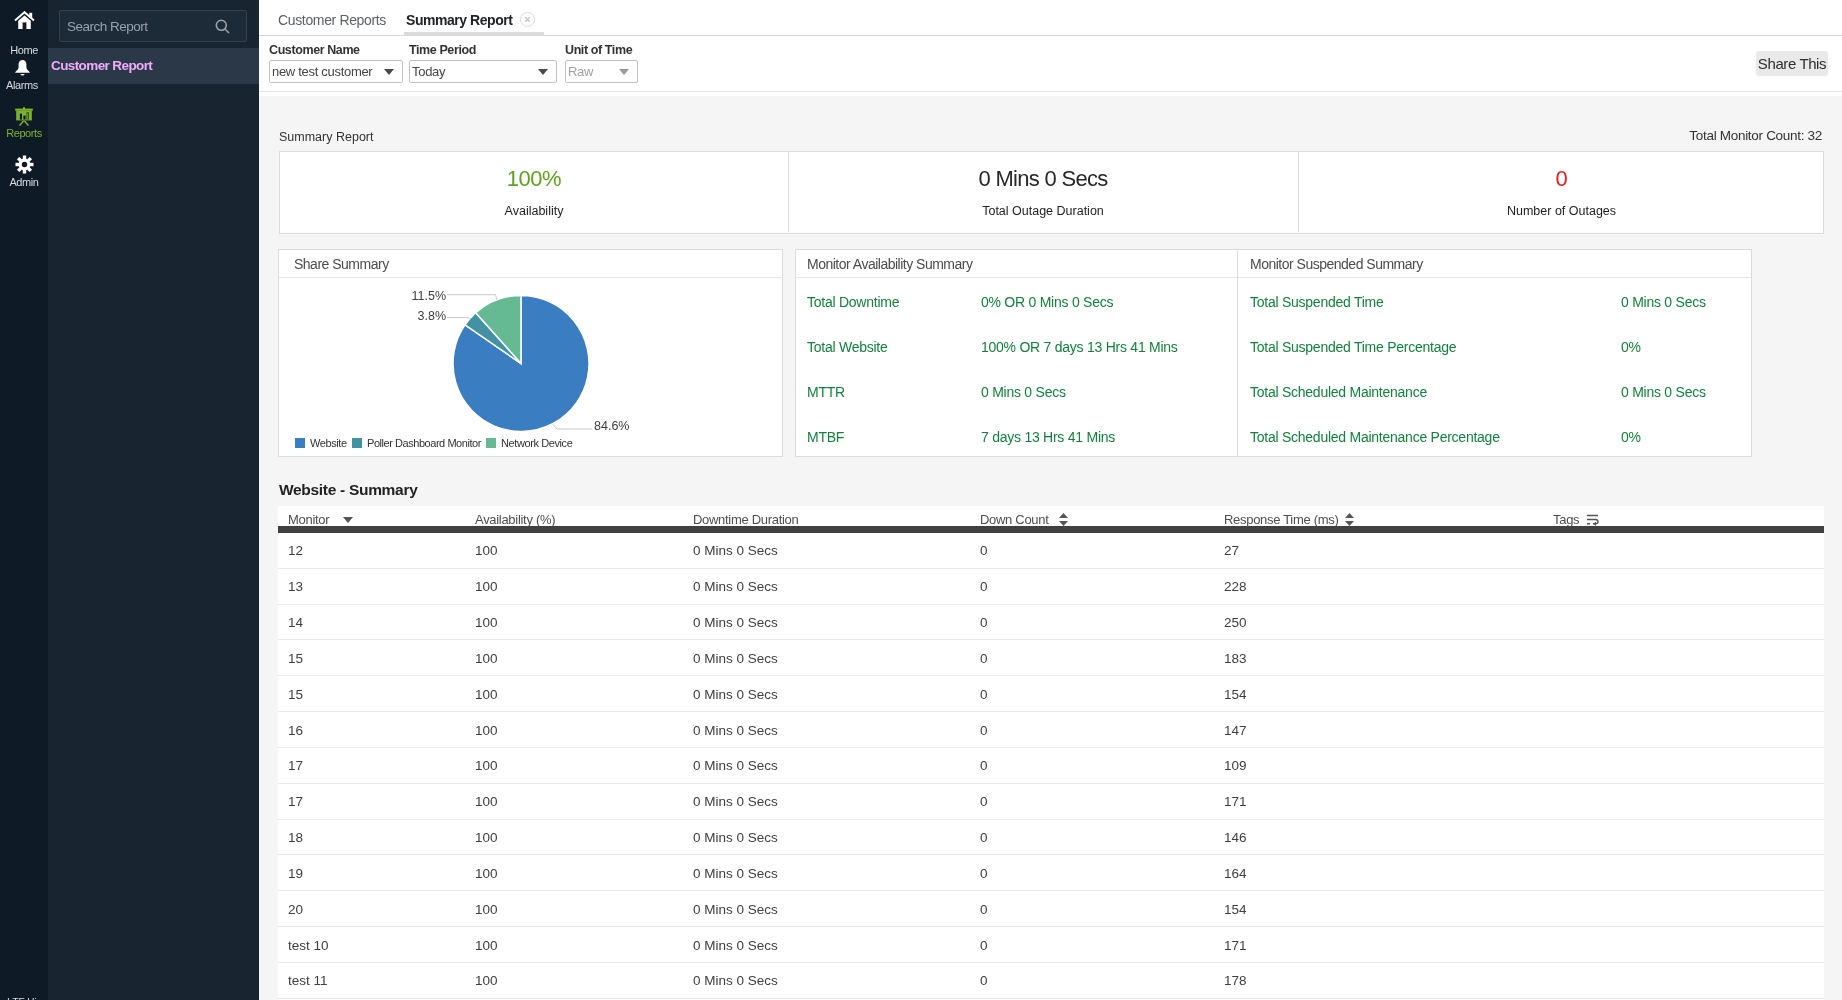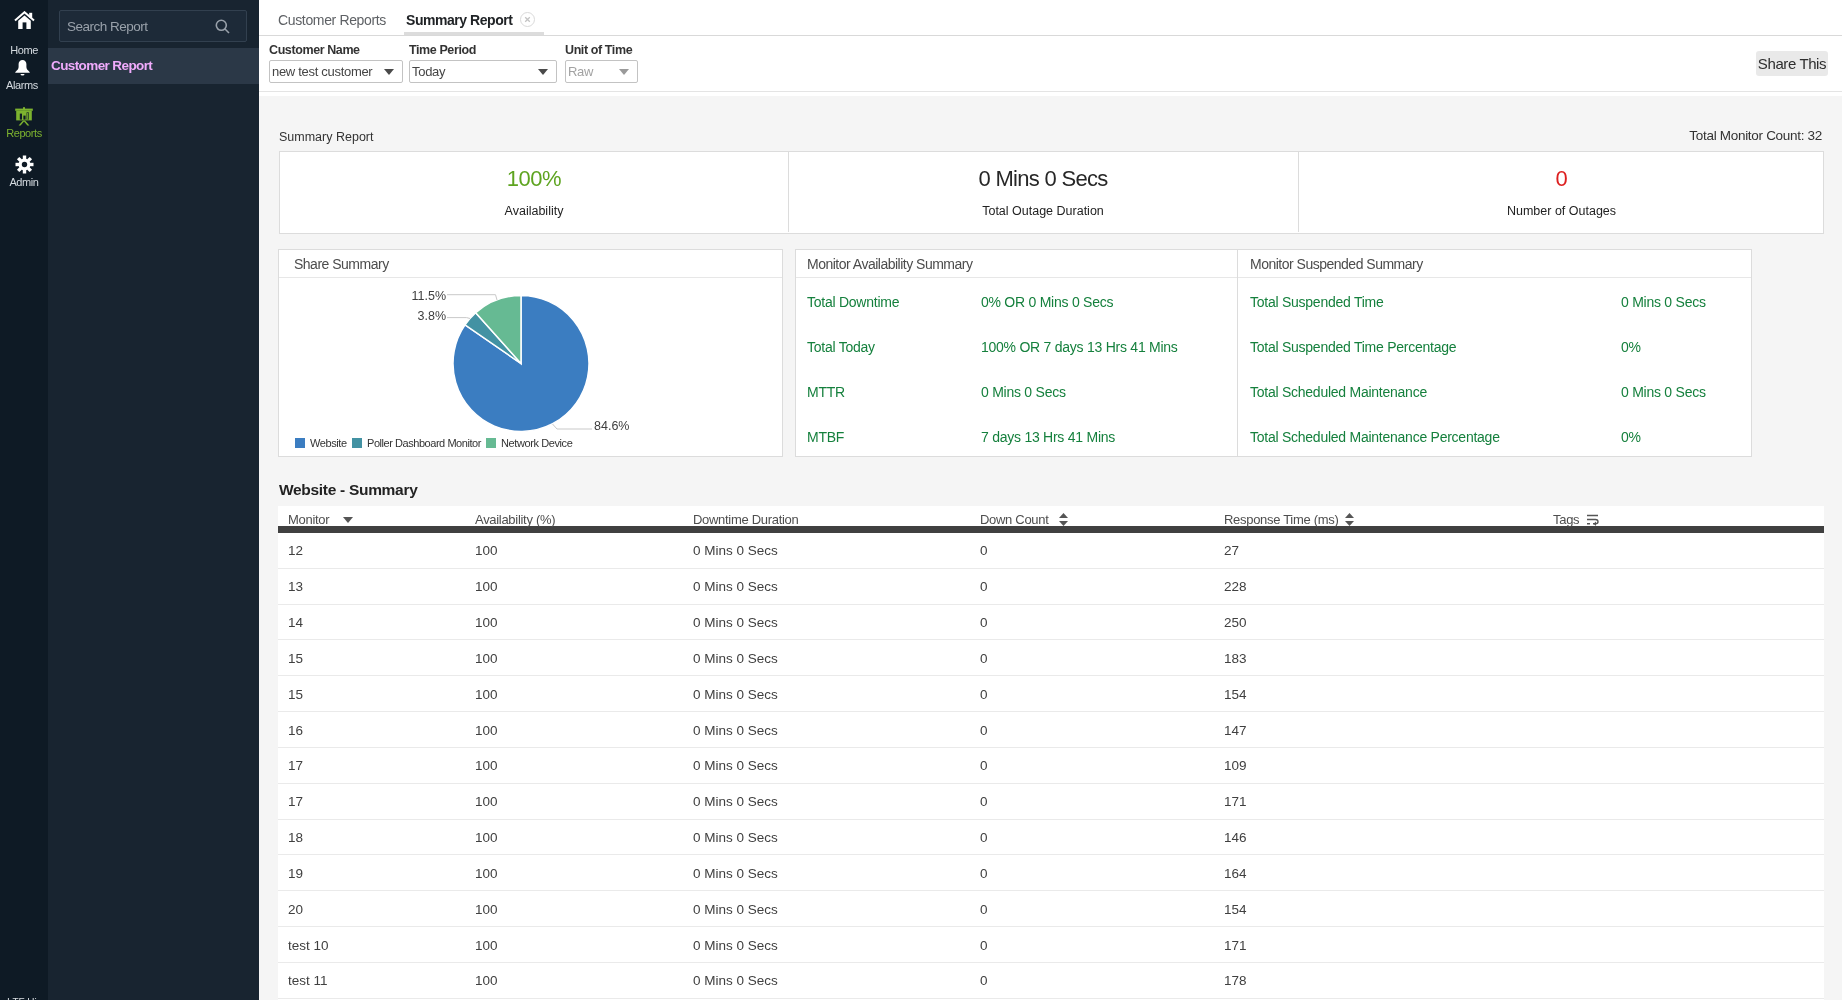--- a/index.html
+++ b/index.html
@@ -162,21 +162,21 @@
     <text x="88" y="169" font-size="11" letter-spacing="-0.45" fill="#333" font-family="Liberation Sans">Poller Dashboard Monitor</text>
     <rect x="207" y="160" width="10" height="10" fill="#66ba93"></rect>
     <text x="222" y="169" font-size="11" letter-spacing="-0.4" fill="#333" font-family="Liberation Sans">Network Device</text>
   </svg>
 </div>
 
 <div class="panel" style="left:795px;top:249px;width:502px;height:208px">
   <div class="phead" style="padding-left:11px">Monitor Availability Summary</div>
   <span class="prow" style="left:11px;top:44px">Total Downtime</span>
     <span class="prow" style="left:185px;top:44px">0% OR 0 Mins 0 Secs</span>
-  <span class="prow" style="left:11px;top:89px">Total Today</span>
+  <span class="prow" style="left:11px;top:89px">Total Website</span>
     <span class="prow" style="left:185px;top:89px">100% OR 7 days 13 Hrs 41 Mins</span>
   <span class="prow" style="left:11px;top:134px">MTTR</span>
     <span class="prow" style="left:185px;top:134px">0 Mins 0 Secs</span>
   <span class="prow" style="left:11px;top:179px">MTBF</span>
     <span class="prow" style="left:185px;top:179px">7 days 13 Hrs 41 Mins</span>
 </div>
 
 <div class="panel" style="left:1237px;top:249px;width:515px;height:208px">
   <div class="phead" style="padding-left:12px">Monitor Suspended Summary</div>
   <span class="prow" style="left:12px;top:44px">Total Suspended Time</span>

